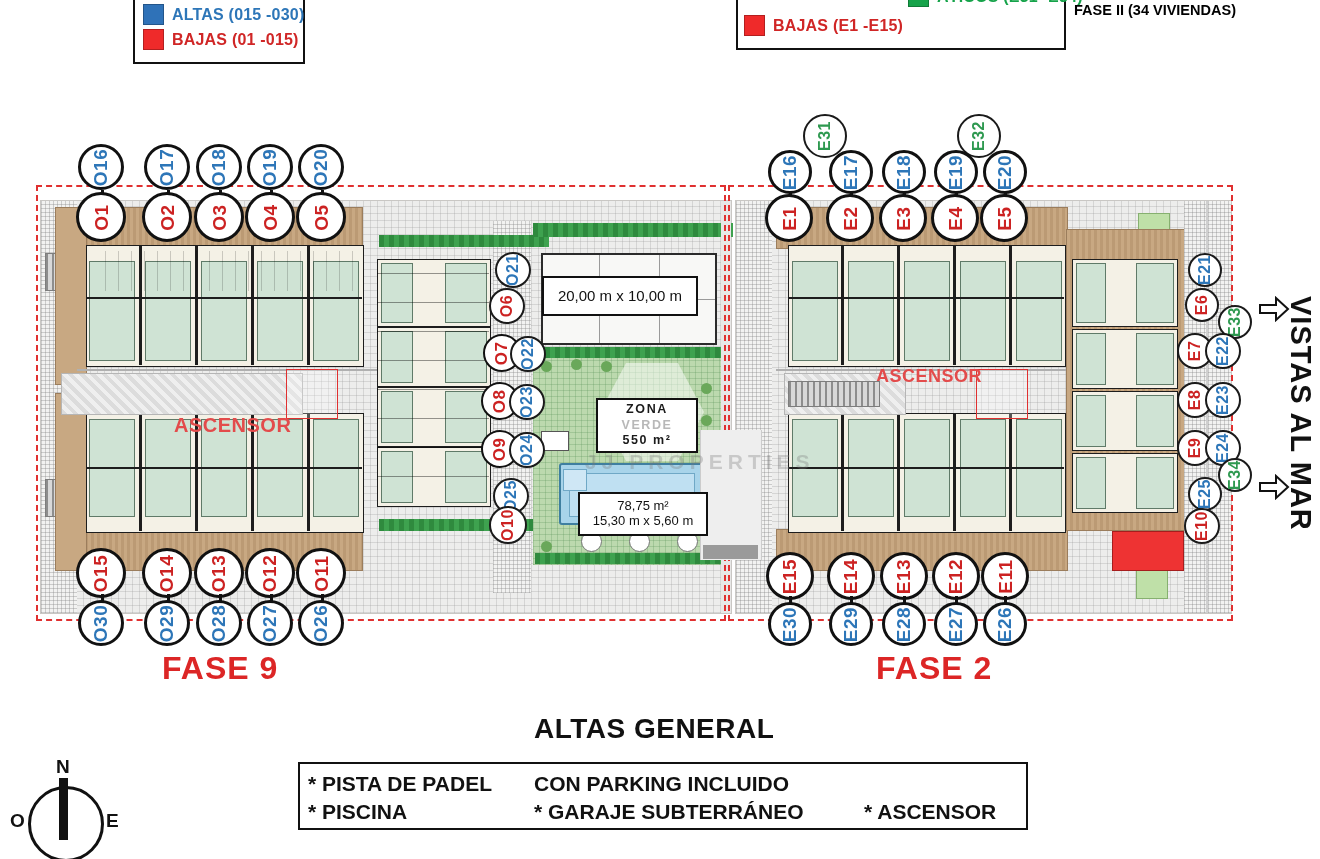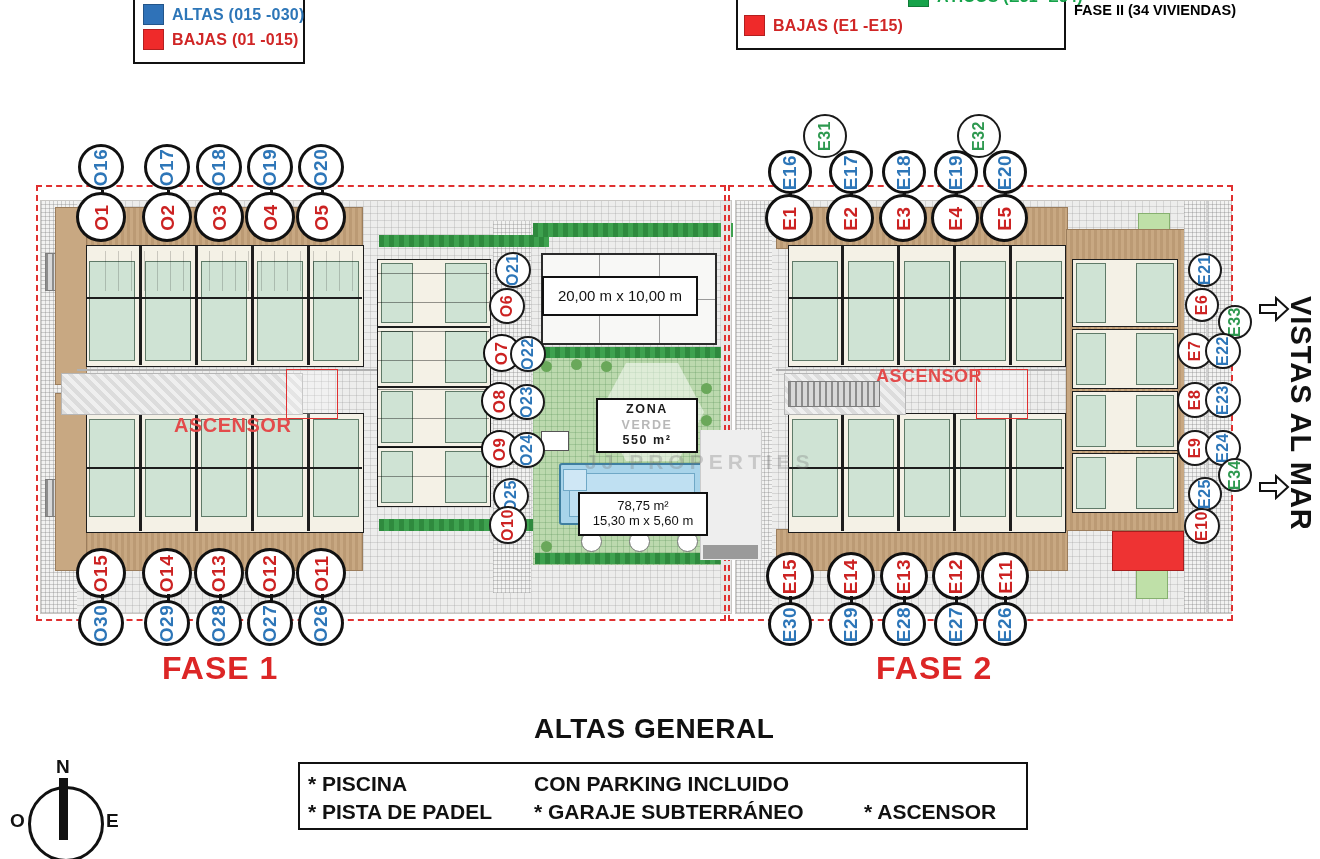--- a/index.html
+++ b/index.html
@@ -521,28 +521,28 @@
   </div>
 
 <svg class="abs" style="left:1258px;top:296px;width:32px;height:26px;" viewBox="0 0 32 26">
   <path d="M2 9 h16 v-7 l12 11 -12 11 v-7 h-16 z" fill="#fff" stroke="#111" stroke-width="2"></path>
 </svg>
 <svg class="abs" style="left:1258px;top:474px;width:32px;height:26px;" viewBox="0 0 32 26">
   <path d="M2 9 h16 v-7 l12 11 -12 11 v-7 h-16 z" fill="#fff" stroke="#111" stroke-width="2"></path>
 </svg>
 <div class="sea" style="left:1284px;top:296px;">VISTAS AL MAR</div>
 
-<div class="fase" style="left:162px;top:650px;">FASE 1</div>
+<div class="fase" style="left:162px;top:650px;">FASE 9</div>
 <div class="fase" style="left:876px;top:650px;">FASE 2</div>
 
 <div class="plano-title" style="left:534px;top:713px;">ALTAS GENERAL</div>
 <div class="feat-box" style="left:298px;top:762px;width:730px;height:68px;"></div>
 <div class="feat-col" style="left:308px;top:770px;">
+  <div>* PISTA DE PADEL</div>
   <div>* PISCINA</div>
-  <div>* PISTA DE PADEL</div>
 </div>
 <div class="feat-col" style="left:534px;top:770px;">
   <div>CON PARKING INCLUIDO</div>
   <div>* GARAJE SUBTERRÁNEO</div>
 </div>
 <div class="feat-col" style="left:864px;top:770px;">
   <div>&nbsp;</div>
   <div>* ASCENSOR</div>
 </div>
 

